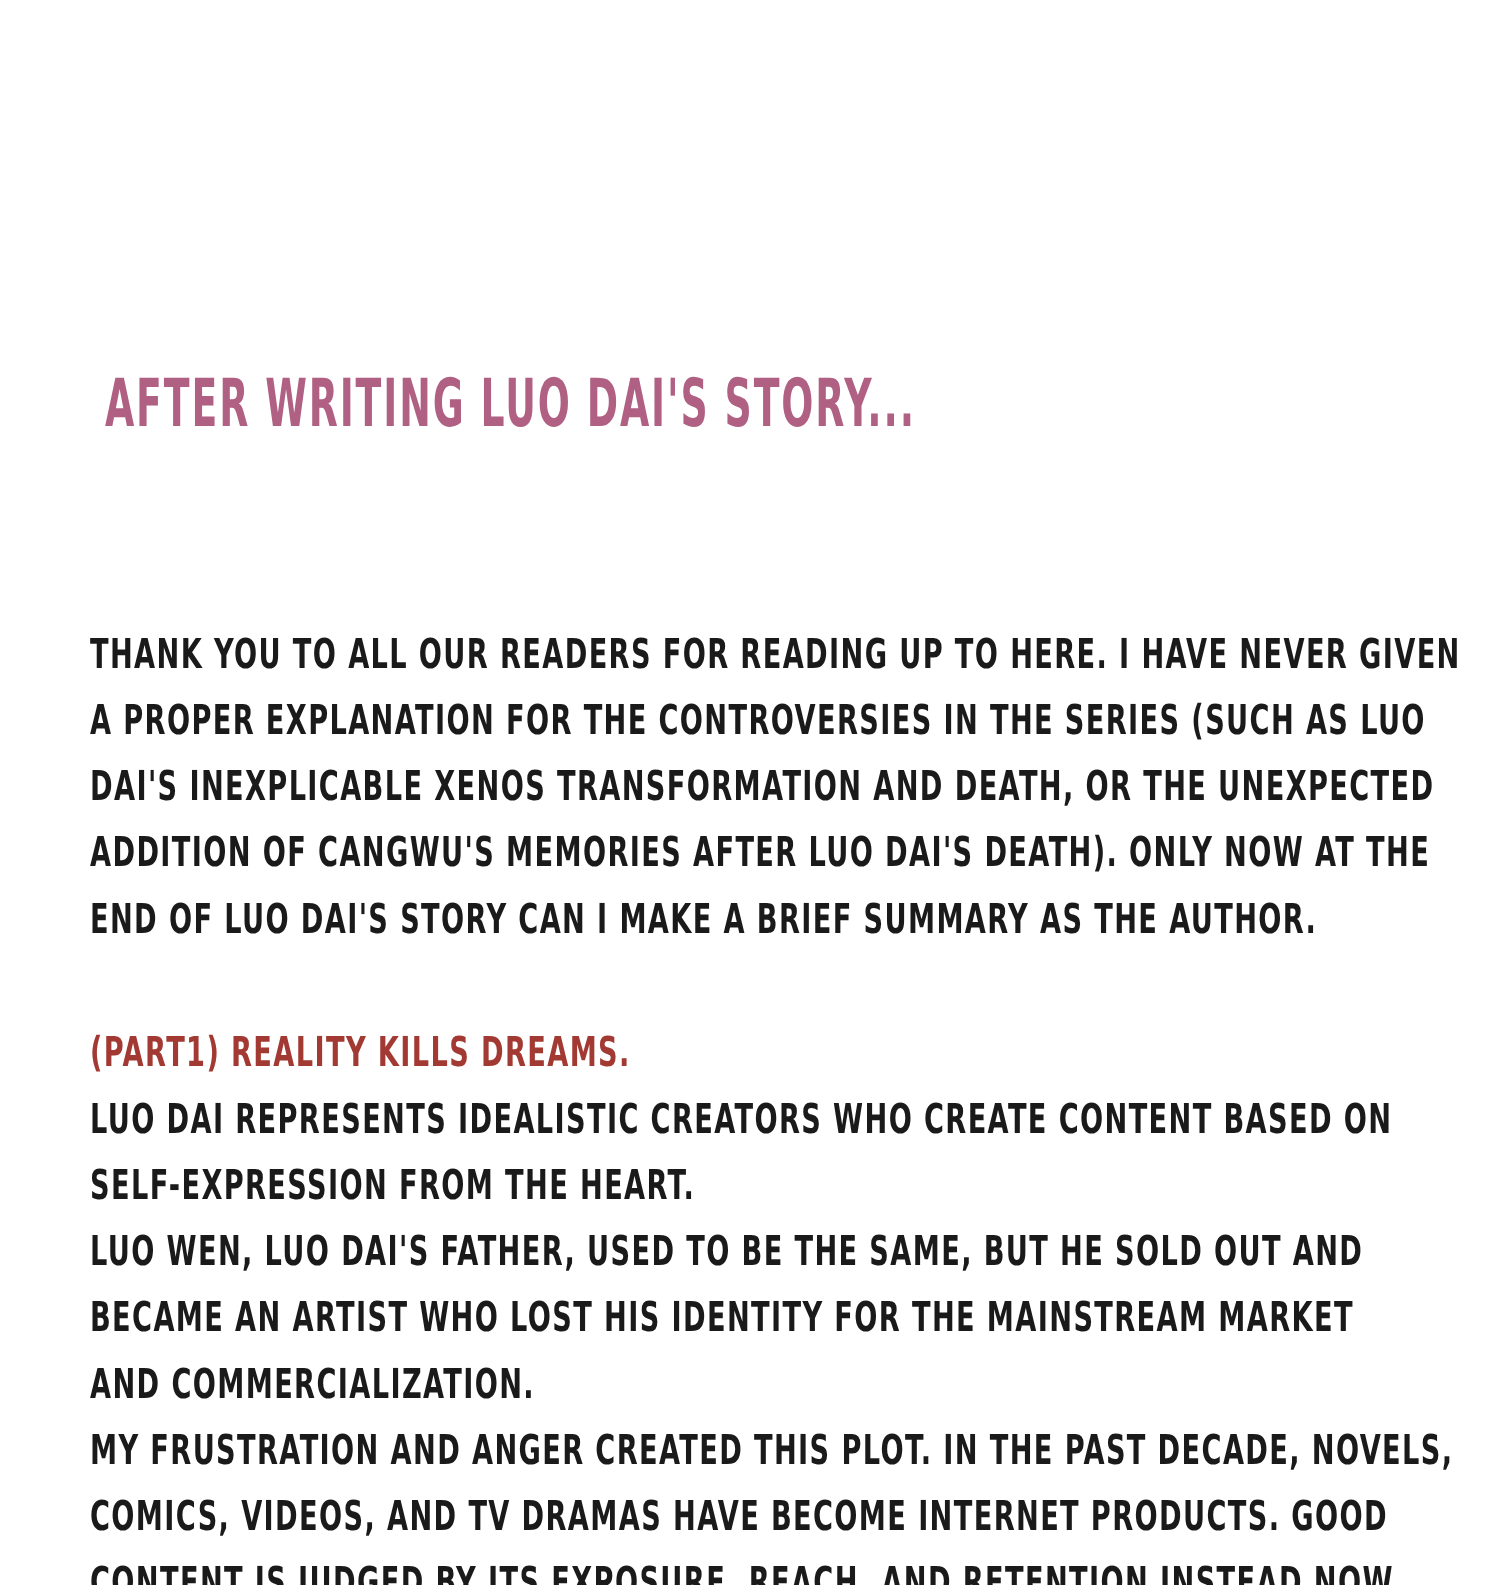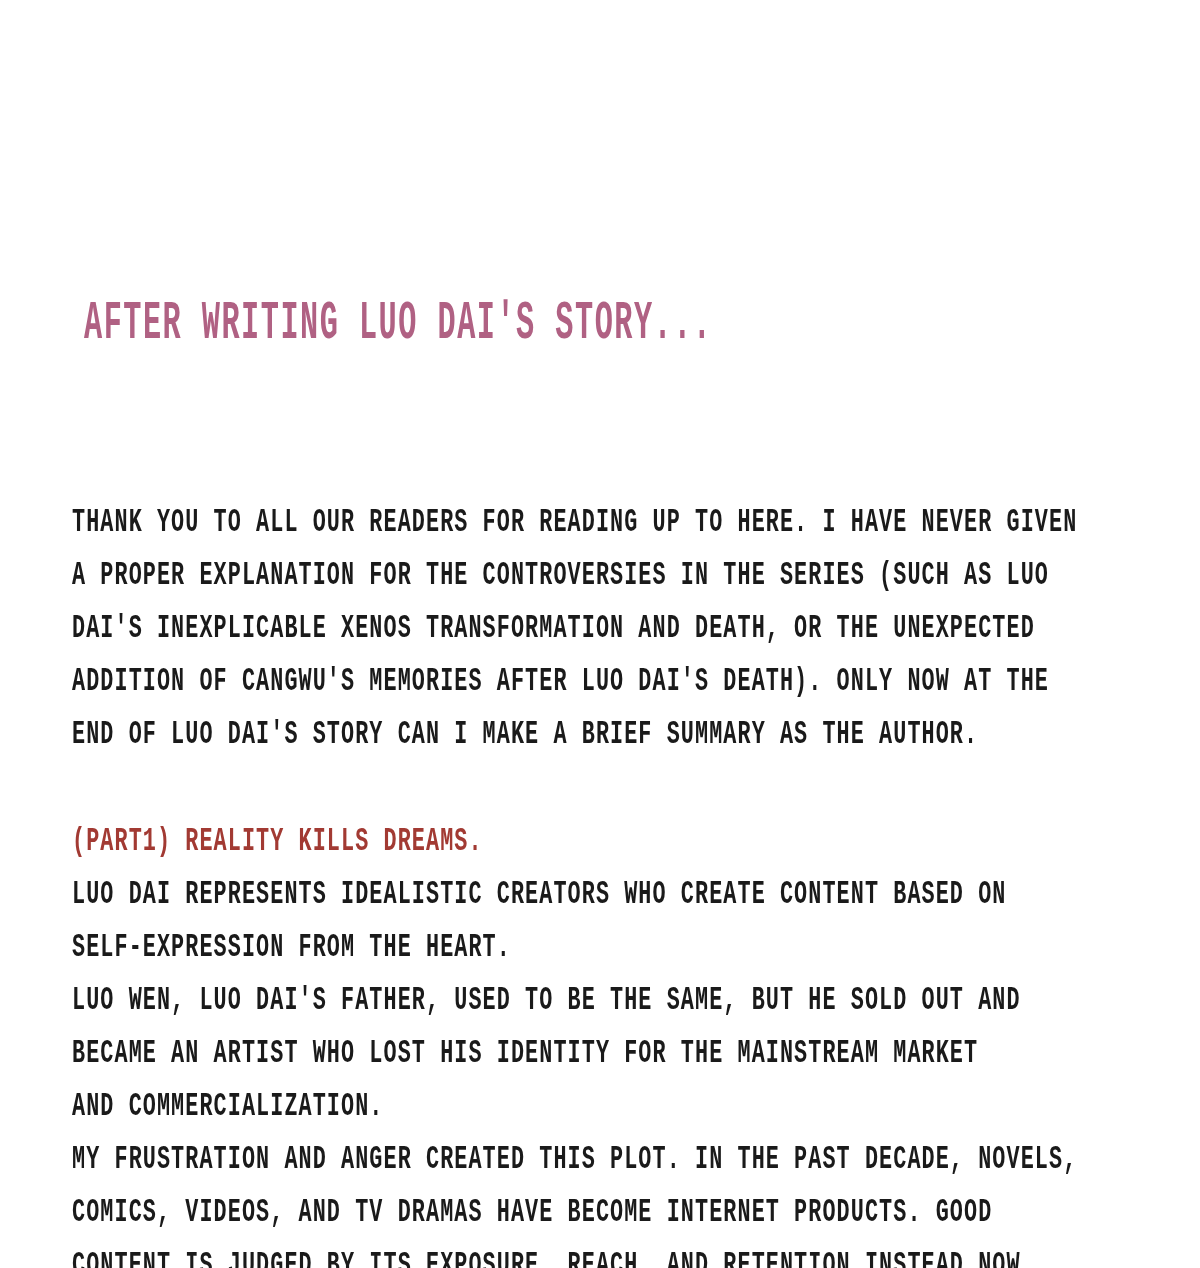--- a/index.html
+++ b/index.html
@@ -9,21 +9,21 @@
     --heading-color:#a23a33;
   }
   *{margin:0;padding:0;box-sizing:border-box;}
   html,body{width:1200px;height:1268px;}
   body{
     background:var(--bg);
     overflow:hidden;
     position:relative;
     font-family:"DejaVu Sans", sans-serif;
   }
-  .page{position:absolute;inset:0;font-family:Liberation Mono, monospace;}
+  .page{position:absolute;inset:0;}
   .title{
     position:absolute;
     left:84px;
     top:289px;
     font-size:53px;
     line-height:70px;
     font-weight:bold;
     color:var(--title-color);
     white-space:nowrap;
     letter-spacing:0.05em;

